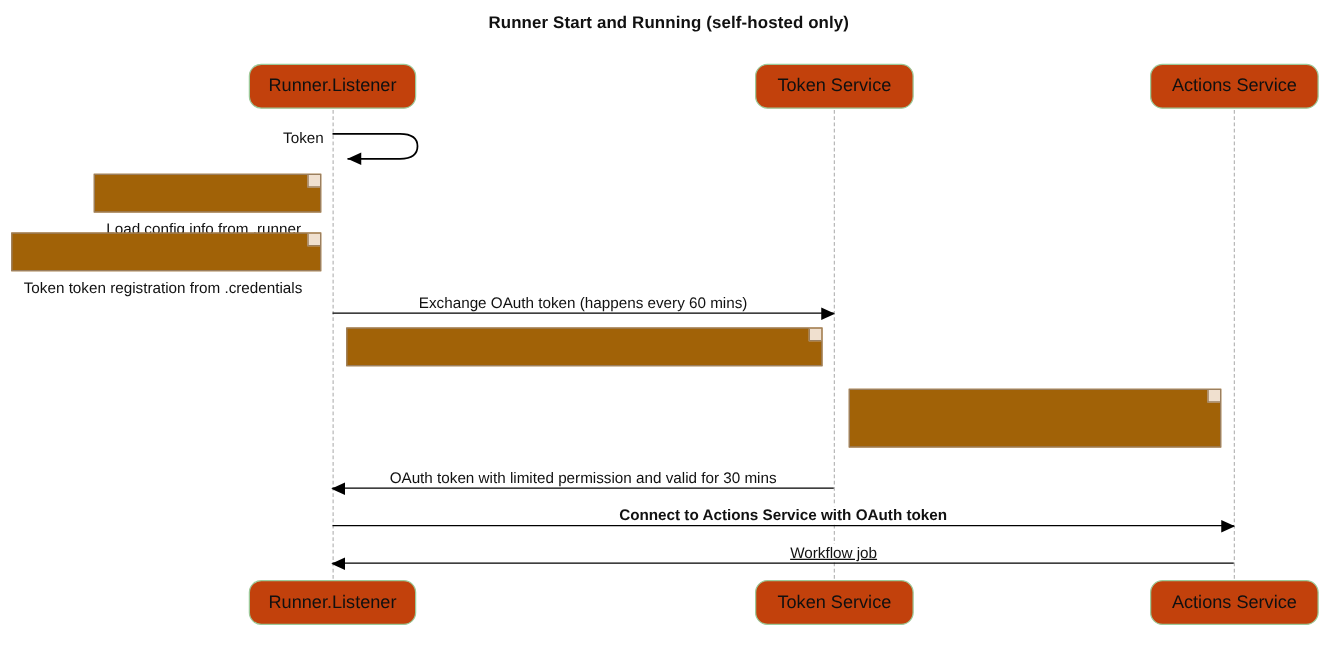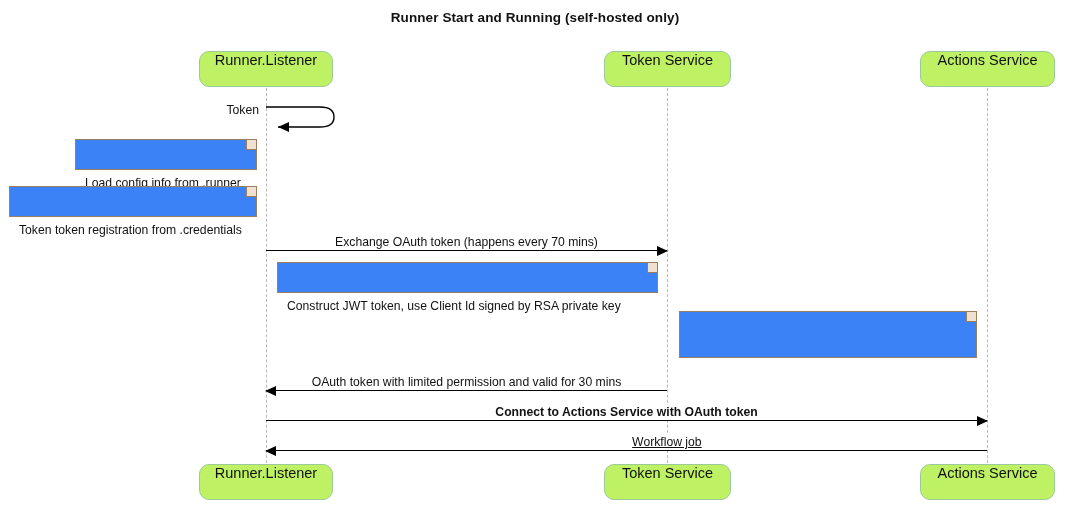--- a/index.html
+++ b/index.html
@@ -41,37 +41,37 @@
     width: 0;
     height: 375px;
     border-left: 1px dashed #b9b9b9;
   }
 
   
   .participant {
     position: absolute;
     height: 36px;
     border-radius: 10px;
-    background: #bef264;
+    background: #c2410c;
     border: 1px solid #9cc999;
     display: flex;
-    align-items: flex-start;
+    align-items: center;
     justify-content: center;
     box-sizing: border-box;
   }
   .participant .plabel {
     font-size: 14.5px;
     color: #101010;
     white-space: nowrap;
   }
 
   
   .note {
     position: absolute;
-    background: #3b82f6;
+    background: #a16207;
     border: 1px solid #9b7f5f;
     box-sizing: border-box;
     padding: 6px 9px 6px 9px;
     font-size: 12.2px;
     line-height: 15px;
     color: #111111;
     white-space: pre-line;
   }
   .note .fold {
     position: absolute;
@@ -180,30 +180,29 @@
     <span>Load config info from .runner</span>
   </div>
 
   <div class="note" style="left:9px; top:186px; width:248px; height:31px;">
     <span class="fold"></span>
     <span>Token token registration from .credentials</span>
   </div>
 
   <div class="note" style="left:277px; top:262px; width:381px; height:31px;">
     <span class="fold"></span>
-    <span>Construct JWT token, use Client Id signed by RSA private key</span>
   </div>
 
   <div class="note" style="left:679px; top:311px; width:298px; height:47px;">
     <span class="fold"></span>
   </div>
 
   <div class="msg" style="left:266px; top:250px; width:401px;">
     <span class="arrowhead right"></span>
-    <span class="msg-label" style="left:50%;">Exchange OAuth token (happens every 70 mins)</span>
+    <span class="msg-label" style="left:50%;">Exchange OAuth token (happens every 60 mins)</span>
   </div>
 
   <div class="msg" style="left:266px; top:390px; width:401px;">
     <span class="arrowhead left"></span>
     <span class="msg-label" style="left:50%;">OAuth token with limited permission and valid for 30 mins</span>
   </div>
 
   <div class="msg" style="left:266px; top:420px; width:721px;font-weight:bold;">
     <span class="arrowhead right"></span>
     <span class="msg-label" style="left:50%;">Connect to Actions Service with OAuth token</span>

